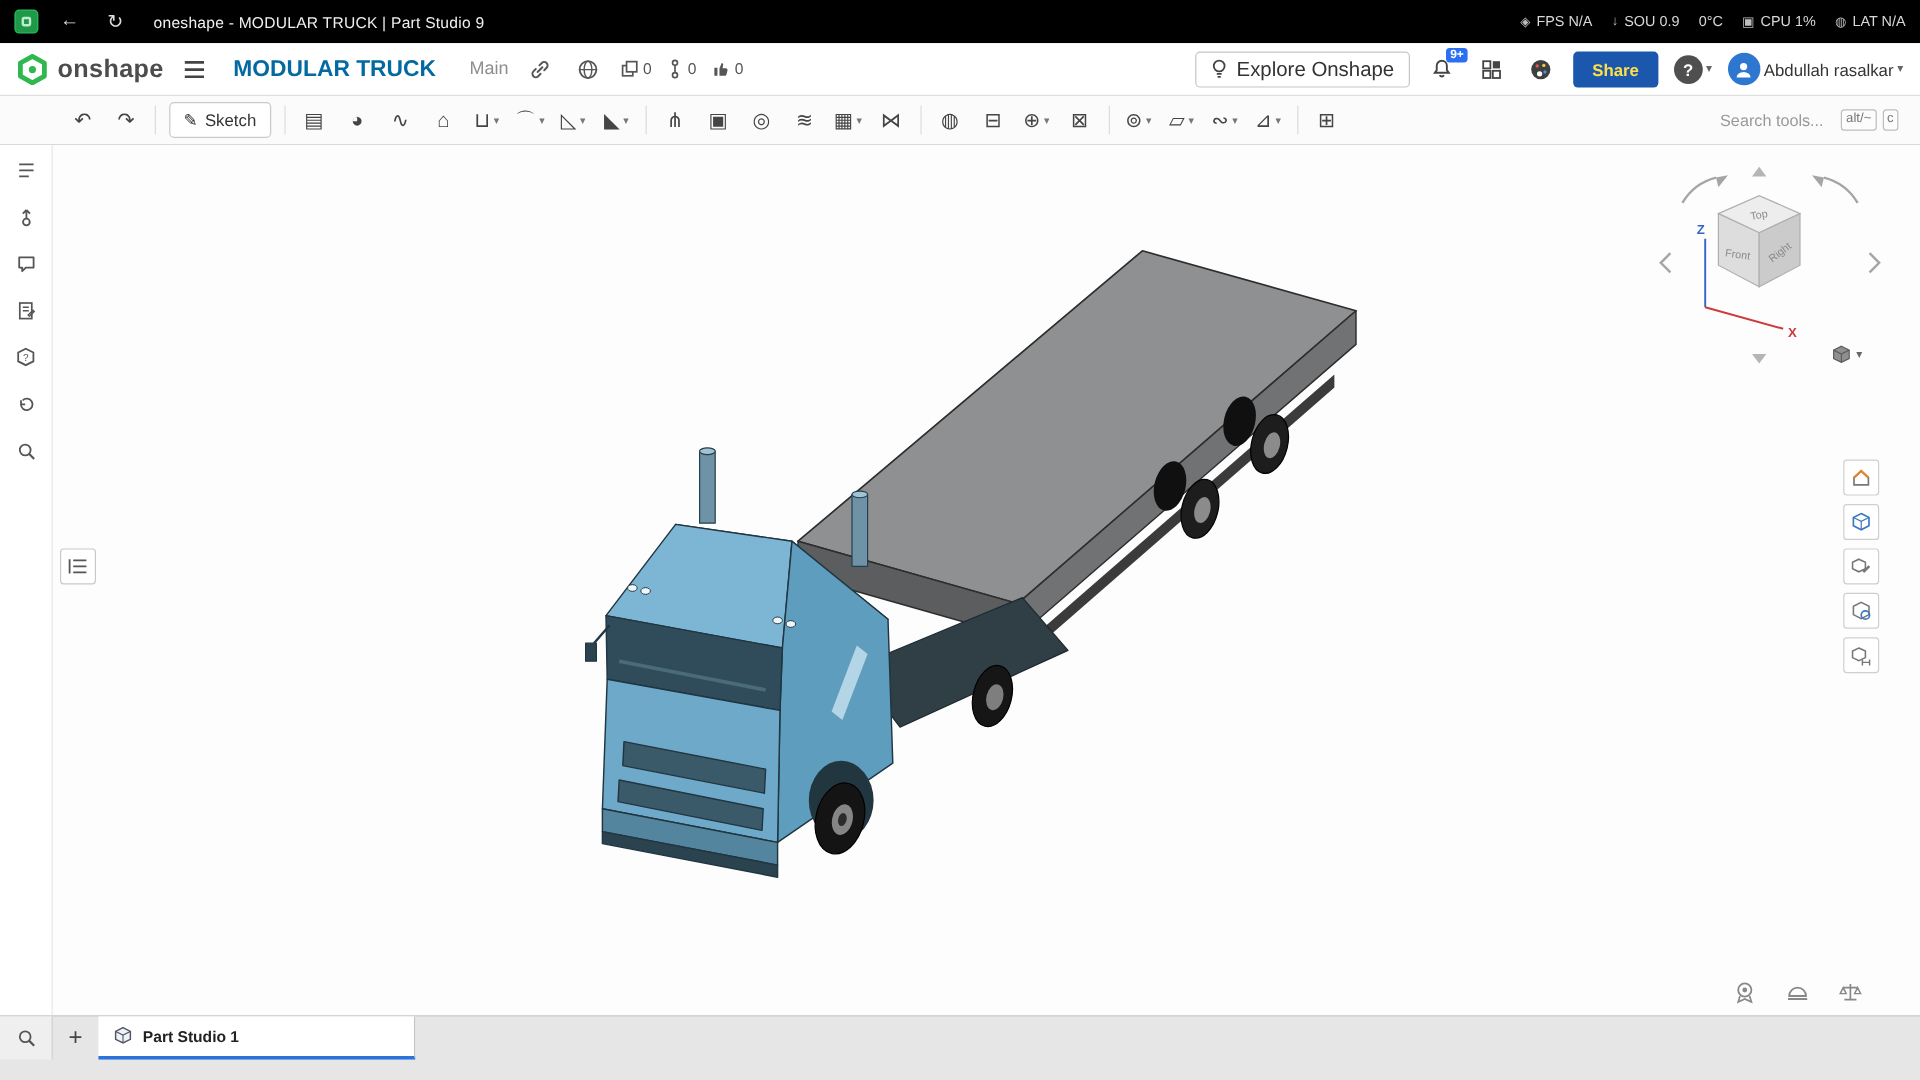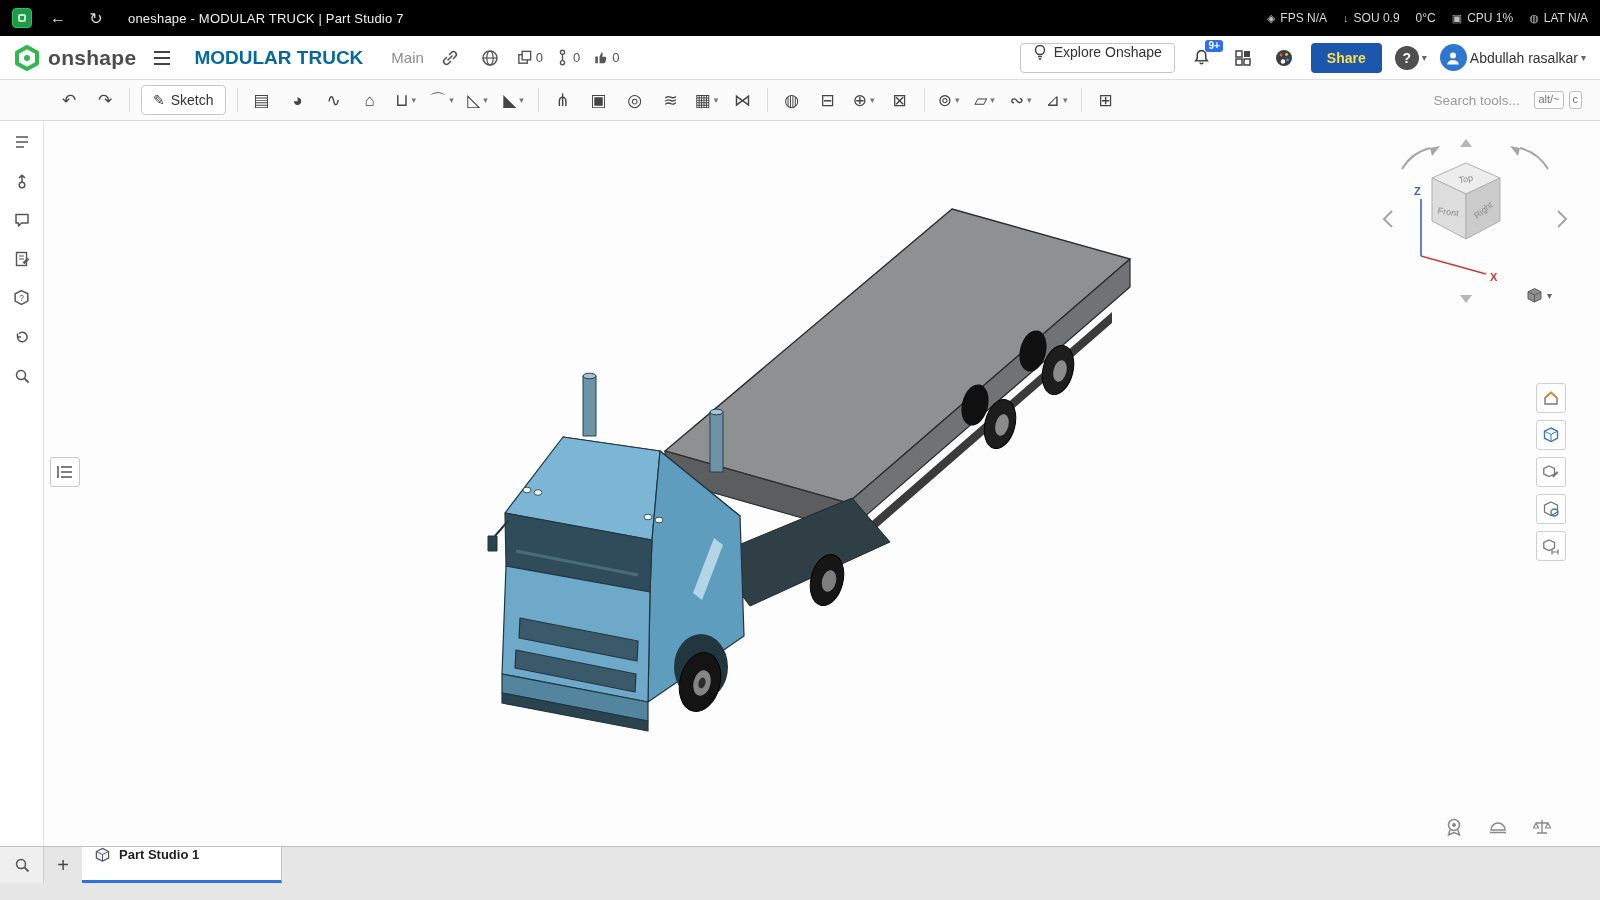--- a/index.html
+++ b/index.html
@@ -19,21 +19,21 @@
 
   
   .app-header{height:44px;background:#fff;border-bottom:1px solid #dedede;display:flex;align-items:center;padding:0 14px;gap:12px}
   .logo-wrap{display:flex;align-items:center;gap:8px}
   .logo-text{font-size:21px;font-weight:bold;color:#4d4d4d;letter-spacing:.3px}
   .doc-title{font-size:19px;font-weight:bold;color:#0369a1;margin-left:6px;white-space:nowrap}
   .ws-label{font-size:15px;color:#8d8d8d;margin-left:16px}
   .hdr-ico{width:28px;height:28px;display:flex;align-items:center;justify-content:center;border-radius:3px}
   .counter{display:flex;align-items:center;gap:3px;color:#555;font-size:13px}
   .hdr-right{margin-left:auto;display:flex;align-items:center;gap:13px}
-  .explore-btn{display:flex;align-items:flex-start;gap:7px;border:1px solid #c6c6c6;border-radius:4px;height:30px;padding:0 12px;font-size:14px;color:#333;background:#fff}
+  .explore-btn{display:flex;align-items:center;gap:7px;border:1px solid #c6c6c6;border-radius:4px;height:30px;padding:0 12px;font-size:17px;color:#333;background:#fff}
   .bell-wrap{position:relative;width:28px;height:28px;display:flex;align-items:center;justify-content:center}
   .badge{position:absolute;top:-4px;right:-7px;background:#2b6ff2;color:#fff;font-size:10px;font-weight:bold;border-radius:3px;padding:1px 3px;line-height:1}
   .share-btn{background:#1a57ad;color:#fde047;font-size:14px;font-weight:bold;border-radius:4px;height:30px;padding:0 16px}
   .help-wrap{display:flex;align-items:center;gap:3px}
   .help-circle{width:24px;height:24px;border-radius:50%;background:#4f4f4f;color:#fff;font-size:14px;font-weight:bold;display:flex;align-items:center;justify-content:center}
   .chev{font-size:10px;color:#666;line-height:1}
   .avatar{width:27px;height:27px;border-radius:50%;background:#2e77d0;display:flex;align-items:center;justify-content:center;overflow:hidden}
   .user-name{font-size:14px;color:#333;white-space:nowrap}
 
   
@@ -63,34 +63,34 @@
   .right-rail{position:absolute;right:34px;top:262px;display:flex;flex-direction:column;gap:7px}
   .rr-btn{width:30px;height:30px;background:#fff;border:1px solid #cfcfcf;border-radius:3px;display:flex;align-items:center;justify-content:center}
 
   .br-tools{position:absolute;right:45px;bottom:6px;display:flex;gap:18px;align-items:center}
   .br-btn{width:26px;height:26px;display:flex;align-items:center;justify-content:center}
 
   
   .tabbar{height:54px;background:#e6e6e6;border-top:1px solid #c2c2c2;display:flex;align-items:flex-start}
   .tab-search{width:44px;height:36px;background:#efefef;border-right:1px solid #cfcfcf;display:flex;align-items:center;justify-content:center}
   .tab-add{width:38px;height:36px;display:flex;align-items:center;justify-content:center;font-size:20px;color:#444}
-  .tab{height:36px;width:200px;display:flex;gap:8px;padding:0 12px;font-size:13px;border-right:1px solid #c4c4c4}
+  .tab{height:36px;width:264px;display:flex;align-items:center;gap:8px;padding:0 12px;font-size:13px;border-right:1px solid #c4c4c4}
   .tab.active{background:#fff;color:#222;border-bottom:3px solid #2d72d9;font-weight:bold}
   .tab.inactive{background:#d9d9d9;color:#444}
 </style>
 </head>
 <body>
 
 <div class="browser-bar">
   <span class="app-chip">
       <i></i>
     </span>
   <button class="bb-btn">←</button>
   <button class="bb-btn">↻</button>
-  <span class="bb-title">oneshape - MODULAR TRUCK | Part Studio 7</span>
+  <span class="bb-title">oneshape - MODULAR TRUCK | Part Studio 9</span>
   <div class="bb-stats">
     <span class="bb-stat">
         <span class="g">◈</span>
         <span>FPS N/A</span>
       </span>
     <span class="bb-stat">
         <span class="g">↓</span>
         <span>SOU 0.9</span>
       </span>
     <span class="bb-stat">

